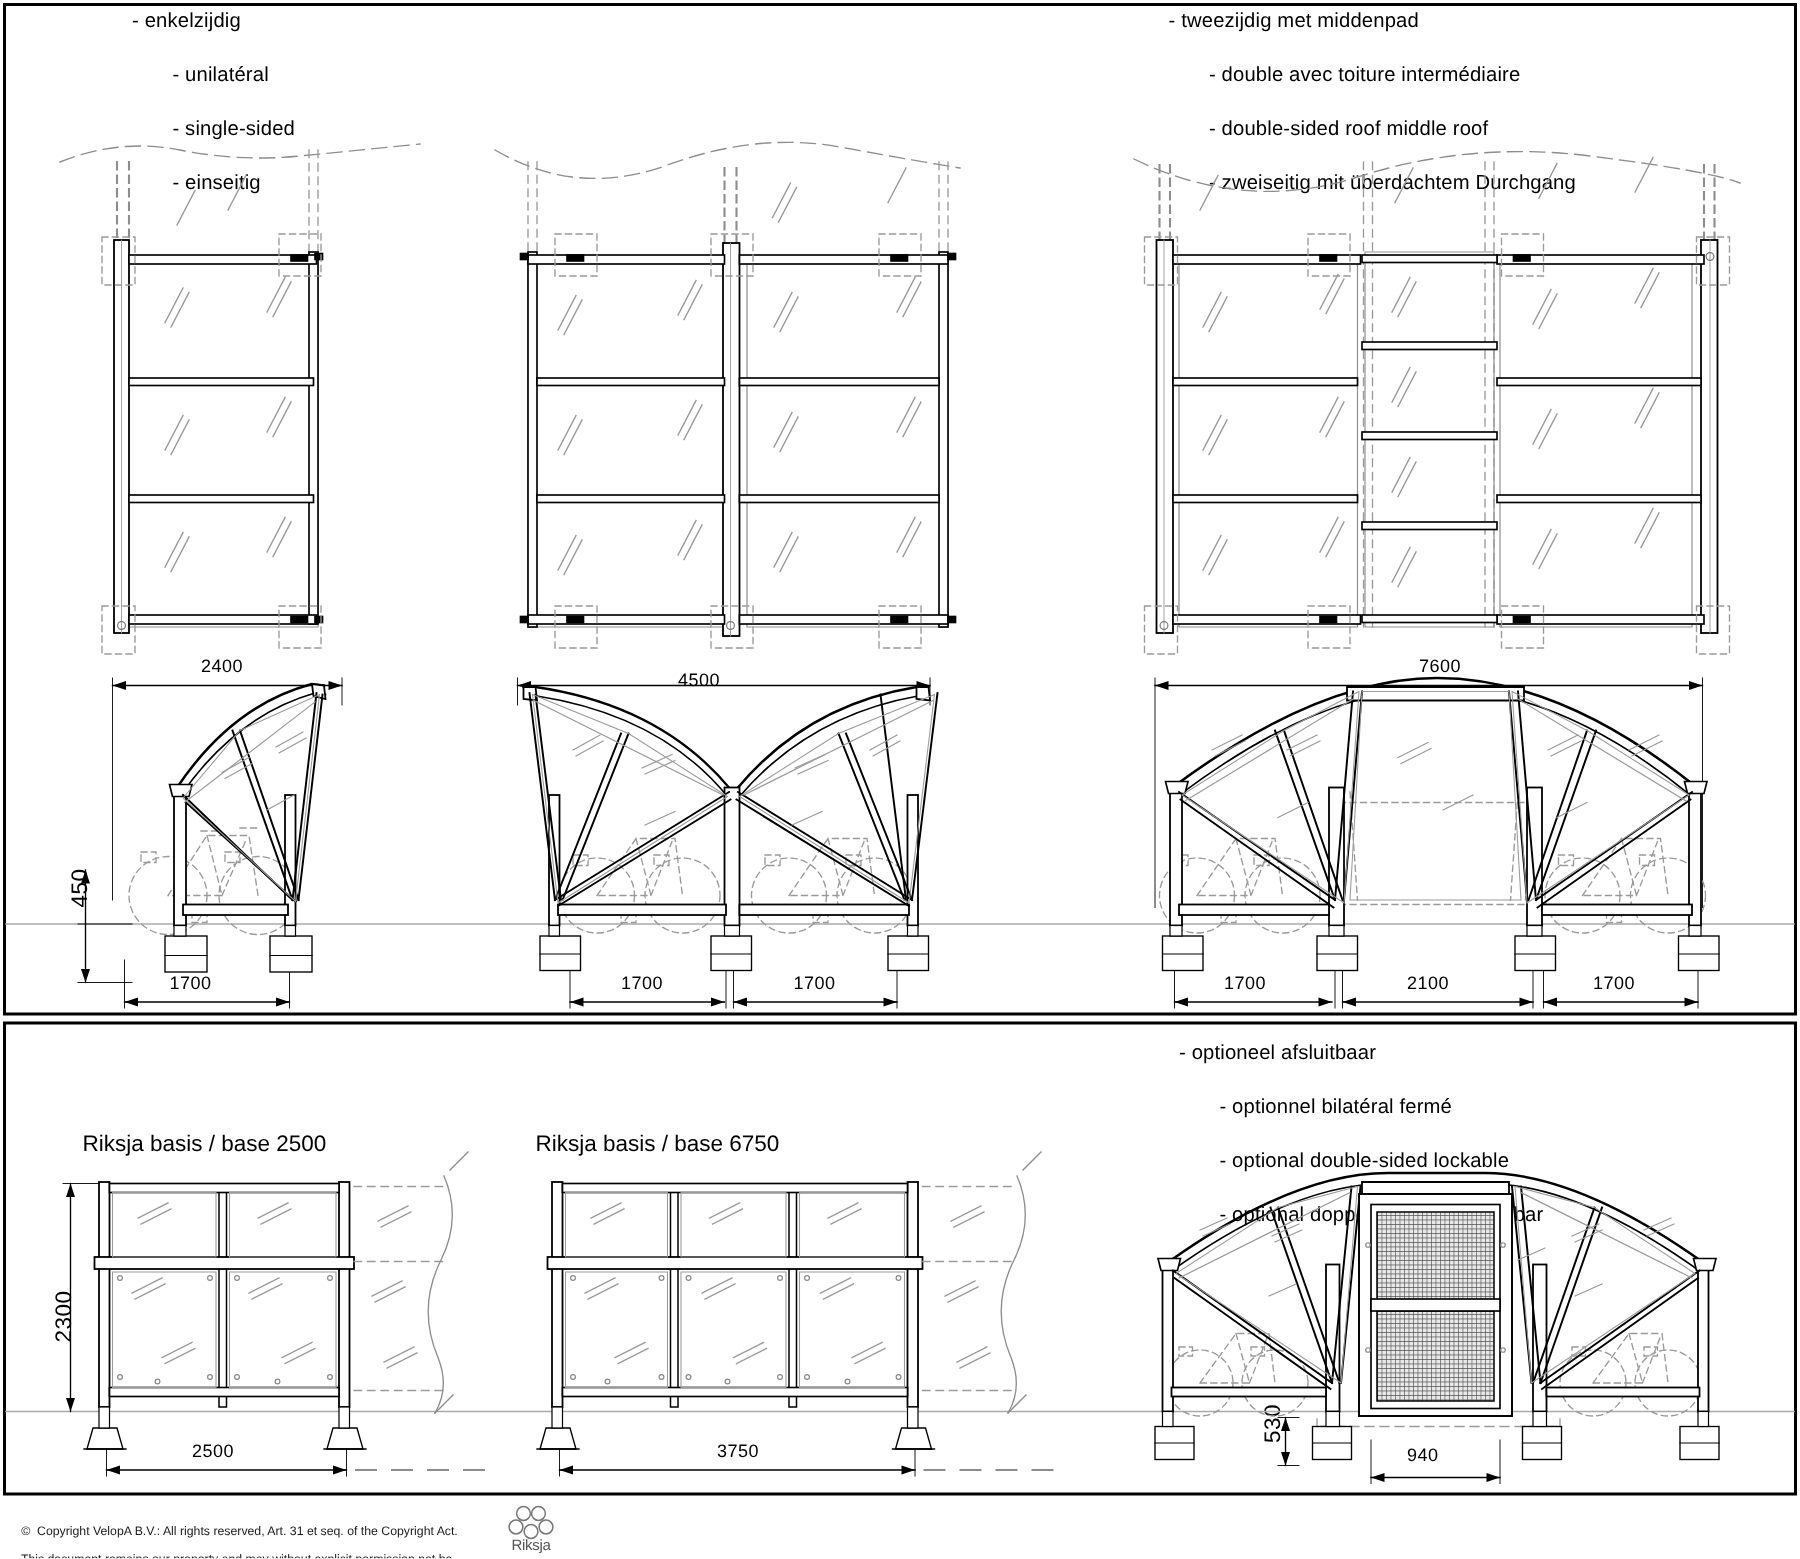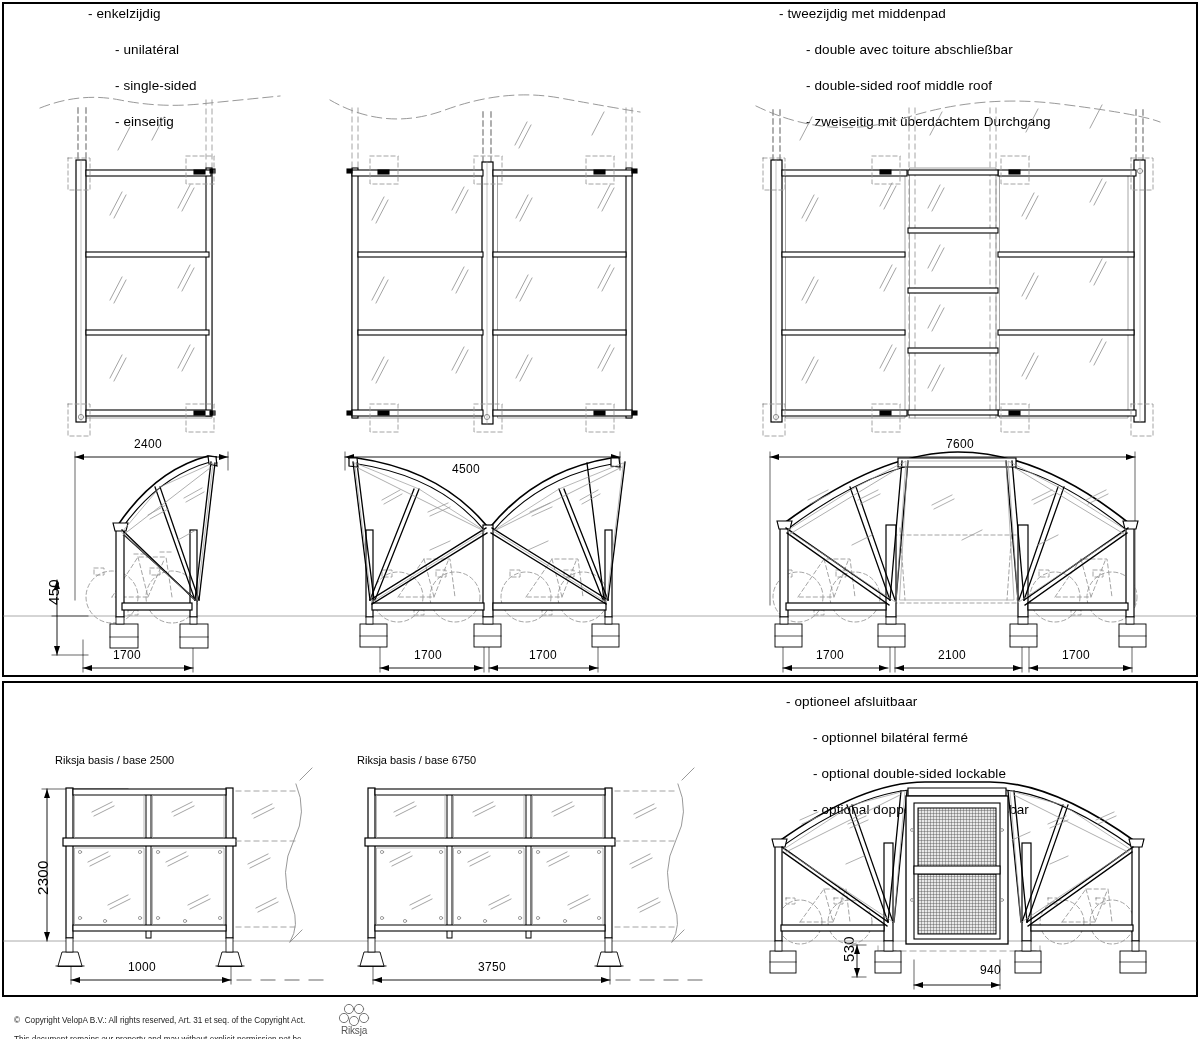--- a/index.html
+++ b/index.html
@@ -2,70 +2,70 @@
 <html><head>
 <meta charset="utf-8">
 <style>
   html,body{margin:0;padding:0;background:#fff;}
   body{font-family:"Liberation Sans",sans-serif;color:#000;}
   #sheet{position:relative;width:1200px;height:1039px;overflow:hidden;background:#fff;}
   .frame{position:absolute;border:2px solid #000;box-sizing:border-box;}
   .lbl{position:absolute;font-size:13.5px;line-height:18px;white-space:pre;letter-spacing:0.1px;}
   .dim{position:absolute;font-size:12px;letter-spacing:0.3px;}
   .dimv{position:absolute;font-size:15px;letter-spacing:0.3px;transform-origin:left top;transform:rotate(-90deg);}
-  .ttl{position:absolute;font-size:11px;}
+  .ttl{position:absolute;font-size:15px;}
   .copy{position:absolute;font-size:8.2px;line-height:9.6px;color:#1a1a1a;white-space:pre;}
   svg{position:absolute;left:0;top:0;overflow:visible;}
   .logo-t{position:absolute;font-size:10px;letter-spacing:-0.2px;color:#555;}
 </style>
 </head>
 <body>
 
 <div id="sheet">
 
   <div class="frame" style="left:2px;top:2px;width:1196px;height:675px;"></div>
   <div class="frame" style="left:2px;top:681px;width:1196px;height:316px;"></div>
 
   <div class="lbl" style="left:88px;top:5px;"><span>- enkelzijdig</span><br>
        <span>- unilatéral</span><br>
        <span>- single-sided</span><br>
        <span>- einseitig</span></div>
 
 
   <div class="lbl" style="left:779px;top:5px;"><span>- tweezijdig met middenpad</span><br>
-       <span>- double avec toiture abschließbar</span><br>
+       <span>- double avec toiture intermédiaire</span><br>
        <span>- double-sided roof middle roof</span><br>
        <span>- zweiseitig mit überdachtem Durchgang</span></div>
 
   <div class="ttl" style="left:55px;top:754px;">Riksja basis / base 2500</div>
   <div class="ttl" style="left:357px;top:754px;">Riksja  basis / base 6750</div>
 
   <div class="lbl" style="left:786px;top:693px;"><span>- optioneel afsluitbaar</span><br>
        <span>- optionnel bilatéral fermé</span><br>
        <span>- optional double-sided lockable</span><br>
        <span>- optional doppelseitig abschließbar</span></div>
 
   <div class="dim" style="left:134px;top:437px;">2400</div>
   <div class="dimv" style="left:45px;top:605px;">450</div>
   <div class="dim" style="left:113px;top:648px;">1700</div>
 
-  <div class="dim" style="left:452px;top:462px;">4500</div>
+  <div class="dim" style="left:452px;top:446px;">4500</div>
   <div class="dim" style="left:414px;top:648px;">1700</div>
   <div class="dim" style="left:529px;top:648px;">1700</div>
 
   <div class="dim" style="left:946px;top:437px;">7600</div>
   <div class="dim" style="left:816px;top:648px;">1700</div>
   <div class="dim" style="left:938px;top:648px;">2100</div>
   <div class="dim" style="left:1062px;top:648px;">1700</div>
 
   <div class="dimv" style="left:34px;top:895px;">2300</div>
-  <div class="dim" style="left:128px;top:960px;">1000</div>
+  <div class="dim" style="left:128px;top:960px;">2500</div>
   <div class="dim" style="left:478px;top:960px;">3750</div>
   <div class="dimv" style="left:840px;top:962px;">530</div>
-  <div class="dim" style="left:938px;top:963px;margin-left:42px;">940</div>
+  <div class="dim" style="left:938px;top:963px;">940</div>
 
   <div class="copy" style="left:5px;top:1006px;">
     <span>©  Copyright VelopA B.V.: All rights reserved, Art. 31 et seq. of the Copyright Act.</span><br>
     <span>This document remains our property and may without explicit permission not be</span><br>
     
   </div>
   <div class="logo-t" style="left:341px;top:1025px;">Riksja</div>
 
   <svg width="1200" height="1039">
     <defs>

